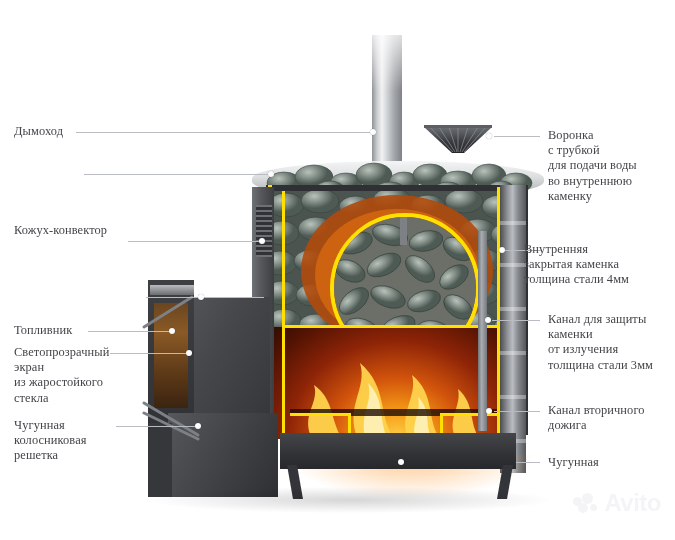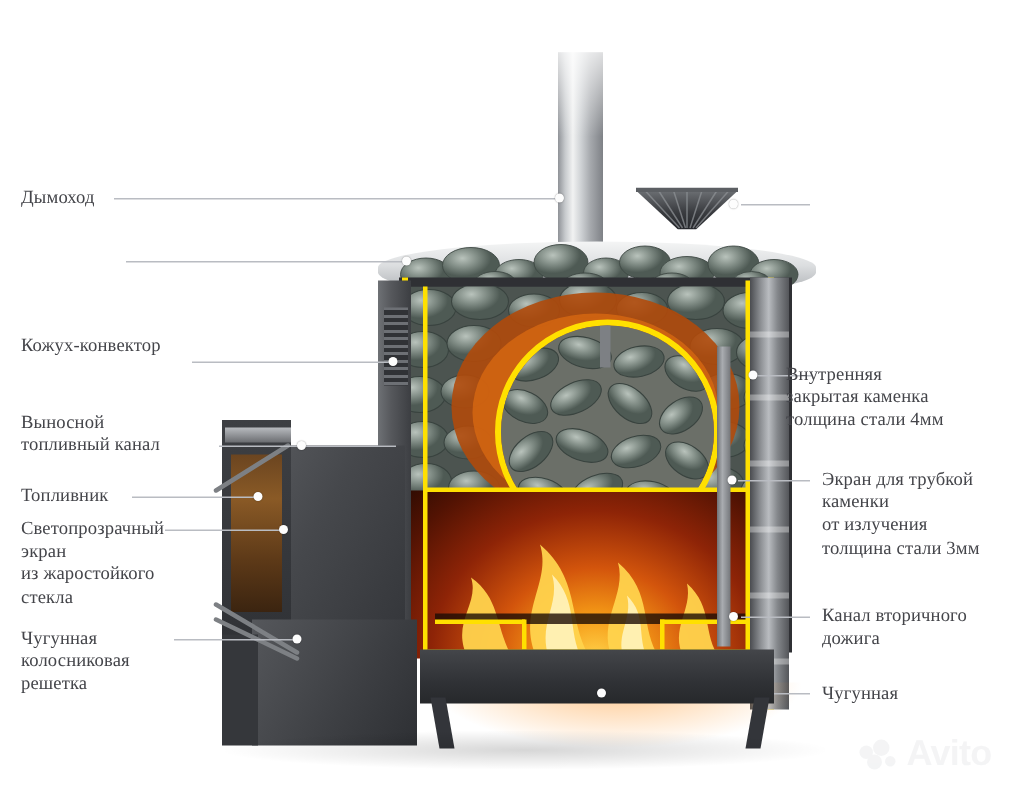--- a/index.html
+++ b/index.html
@@ -306,35 +306,38 @@
   <div class="dot" style="left:485px;top:282px;"></div>
 
   <div class="leader" style="left:494px;top:376px;width:46px;"></div>
   <div class="dot" style="left:486px;top:373px;"></div>
 
   <div class="leader" style="left:516px;top:427px;width:24px;"></div>
   <div class="dot" style="left:398px;top:424px;"></div>
 
   <div class="label" style="left:14px;top:89px;">Дымоход</div>
   <div class="label" style="left:14px;top:188px;">Кожух-конвектор</div>
-  <div class="label" style="left:14px;top:239px;">Выносной
-топливный канал</div>
   <div class="label" style="left:14px;top:288px;">Топливник</div>
   <div class="label" style="left:14px;top:383px;">Чугунная
 колосниковая
 решетка</div>
   <div class="label" style="left:14px;top:310px;">Светопрозрачный
 экран
 из жаростойкого
 стекла</div>
 
+  <div class="label right" style="left:548px;top:93px;">Воронка
+с трубкой
+для подачи воды
+во внутреннюю
+каменку</div>
   <div class="label right" style="left:524px;top:207px;">Внутренняя
 закрытая каменка
 толщина стали 4мм</div>
-  <div class="label right" style="left:548px;top:277px;">Экран для трубкой
+  <div class="label right" style="left:548px;top:277px;">Канал для защиты
 каменки
 от излучения
 толщина стали 3мм</div>
   <div class="label right" style="left:548px;top:368px;">Канал вторичного
 дожига</div>
   <div class="label right" style="left:548px;top:420px;">Чугунная</div>
 
   <div id="wm">
     <div class="bubbles">
       <div class="b" style="width:11px;height:11px;left:9px;top:0;"></div>

